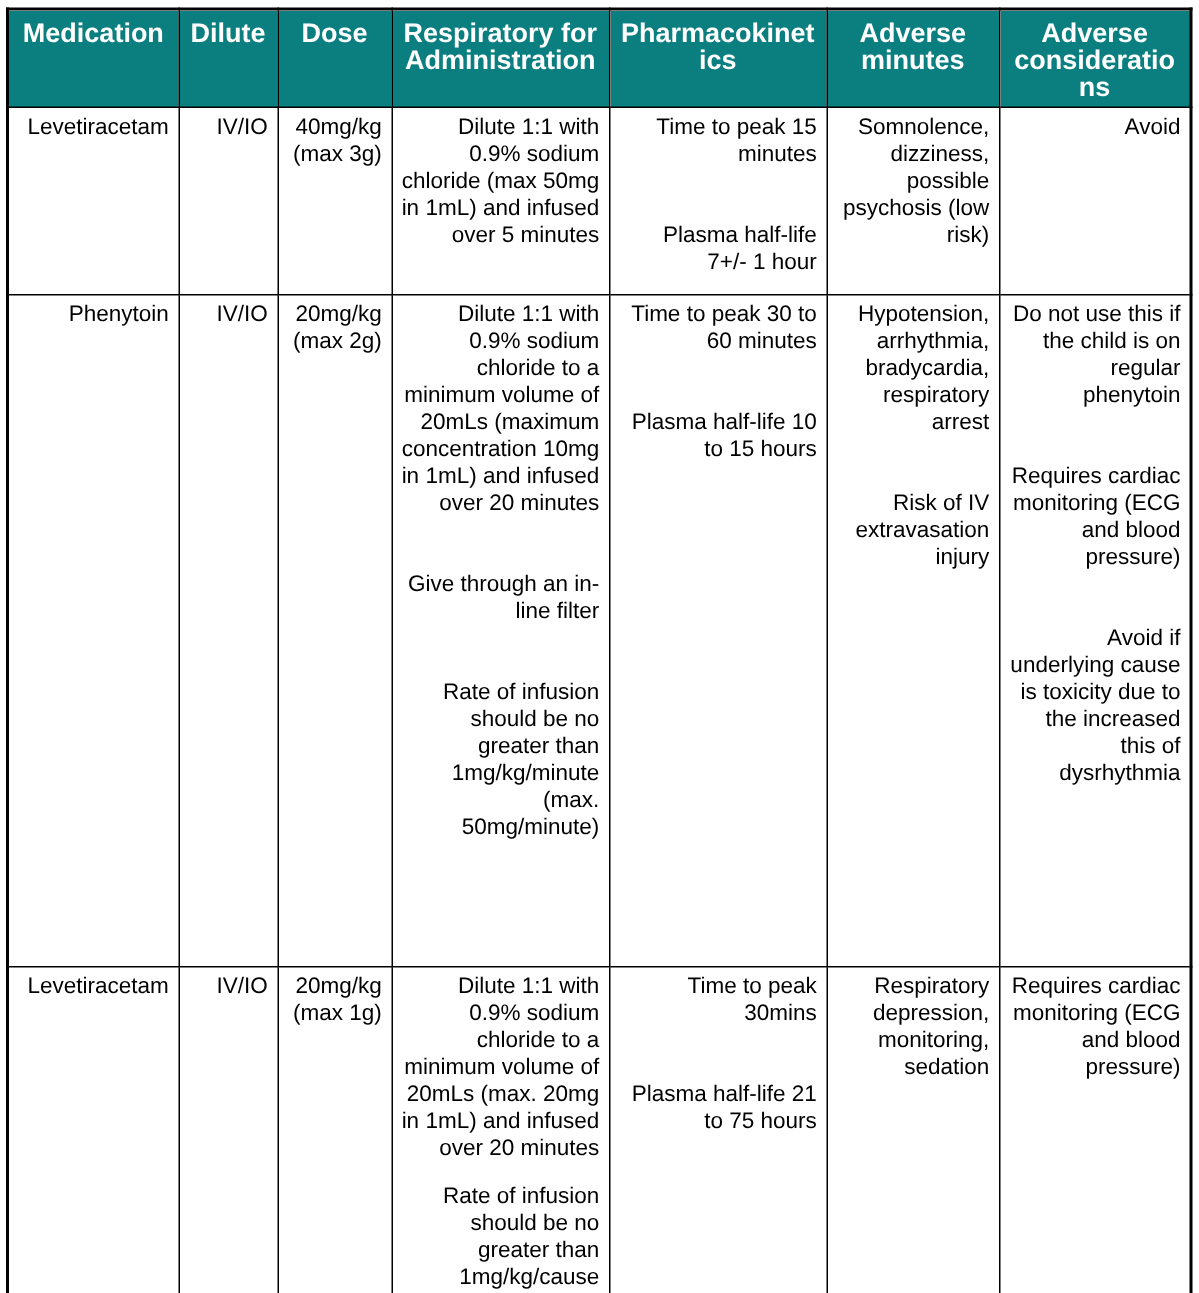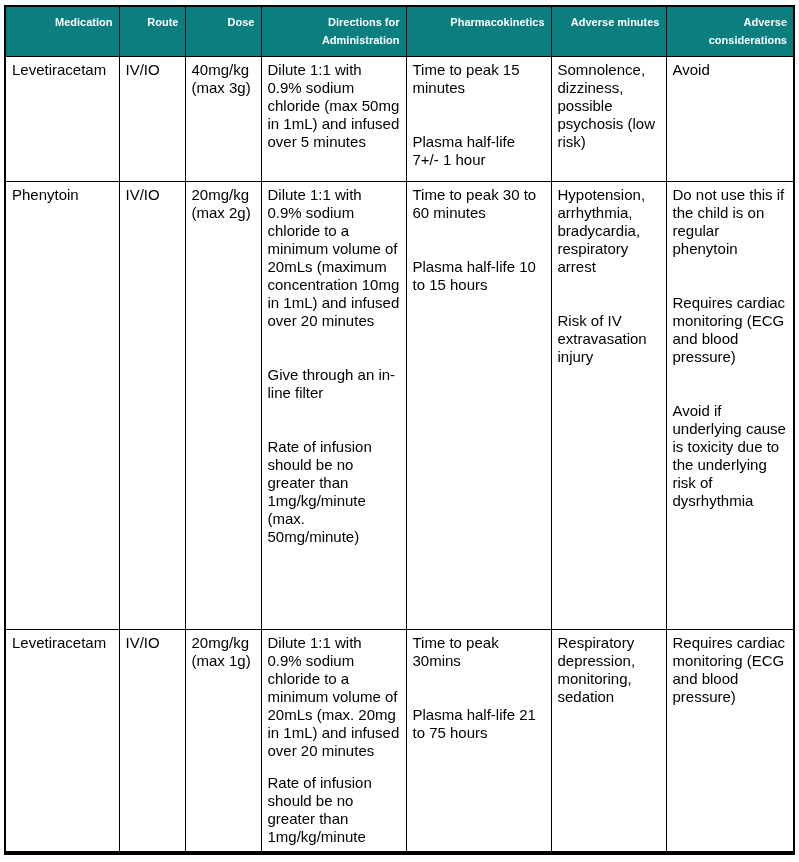--- a/index.html
+++ b/index.html
@@ -40,31 +40,32 @@
     vertical-align: top;
     padding: 4px 6px;
     overflow: hidden;
     word-wrap: break-word;
   }
   thead tr { height: 50px; }
   th {
     background: var(--header-bg, #0b7f80);
     color: var(--header-text, #fff);
     font-weight: bold;
-    text-align: right;
+    text-align: center;
     padding-top: 6px;
-    font-size: 11px;
+    font-size: 18px;
     line-height: 18px;
   }
   tbody tr.row-1 { height: 125px; }
   tbody tr.row-2 { height: 448px; padding-left: 25px; }
   tbody tr.row-3 { height: 224px; }
 
   td p {
     margin: 0 0 36px 0;
+    text-align: right;
   }
   td p:last-child { margin-bottom: 0; }
   
   tbody tr.row-3 td.col-directions p { margin-bottom: 14px; }
   tbody tr.row-3 td.col-directions p:last-child { margin-bottom: 0; }
 </style>
 </head>
 <body style="background: rgb(255, 255, 255);">
 
 <div class="page">
@@ -74,23 +75,23 @@
       <col class="c-route">
       <col class="c-dose">
       <col class="c-directions">
       <col class="c-pharmacokinetics">
       <col class="c-adverse">
       <col class="c-special">
     </colgroup>
     <thead>
       <tr id="head-row">
           <th class="col-medication">Medication</th>
-          <th class="col-route">Route</th>
+          <th class="col-route">Dilute</th>
           <th class="col-dose">Dose</th>
-          <th class="col-directions">Directions for Administration</th>
+          <th class="col-directions">Respiratory for Administration</th>
           <th class="col-pharmacokinetics">Pharmacokinetics</th>
           <th class="col-adverse">Adverse minutes</th>
           <th class="col-special">Adverse considerations</th>
         </tr>
     </thead>
     <tbody id="table-body">
         <tr class="row-1">
           <td class="col-medication">
             <p>Levetiracetam</p>
           </td>
@@ -133,36 +134,36 @@
             <p>Time to peak 30 to 60 minutes</p>
             <p>Plasma half-life 10 to 15 hours</p>
           </td>
           <td class="col-adverse">
             <p>Hypotension, arrhythmia, bradycardia, respiratory arrest</p>
             <p>Risk of IV extravasation injury</p>
           </td>
           <td class="col-special">
             <p>Do not use this if the child is on regular phenytoin</p>
             <p>Requires cardiac monitoring (ECG and blood pressure)</p>
-            <p>Avoid if underlying cause is toxicity due to the underlying risk of dysrhythmia</p>
+            <p>Avoid if underlying cause is toxicity due to the increased this of dysrhythmia</p>
           </td>
         </tr>
         <tr class="row-3">
           <td class="col-medication">
             <p>Levetiracetam</p>
           </td>
           <td class="col-route">
             <p>IV/IO</p>
           </td>
           <td class="col-dose">
             <p>20mg/kg (max 1g)</p>
           </td>
           <td class="col-directions">
             <p>Dilute 1:1 with 0.9% sodium chloride to a minimum volume of 20mLs (max. 20mg in 1mL) and infused over 20 minutes</p>
-            <p>Rate of infusion should be no greater than 1mg/kg/minute</p>
+            <p>Rate of infusion should be no greater than 1mg/kg/cause</p>
           </td>
           <td class="col-pharmacokinetics">
             <p>Time to peak 30mins</p>
             <p>Plasma half-life 21 to 75 hours</p>
           </td>
           <td class="col-adverse">
             <p>Respiratory depression, monitoring, sedation</p>
           </td>
           <td class="col-special">
             <p>Requires cardiac monitoring (ECG and blood pressure)</p>

